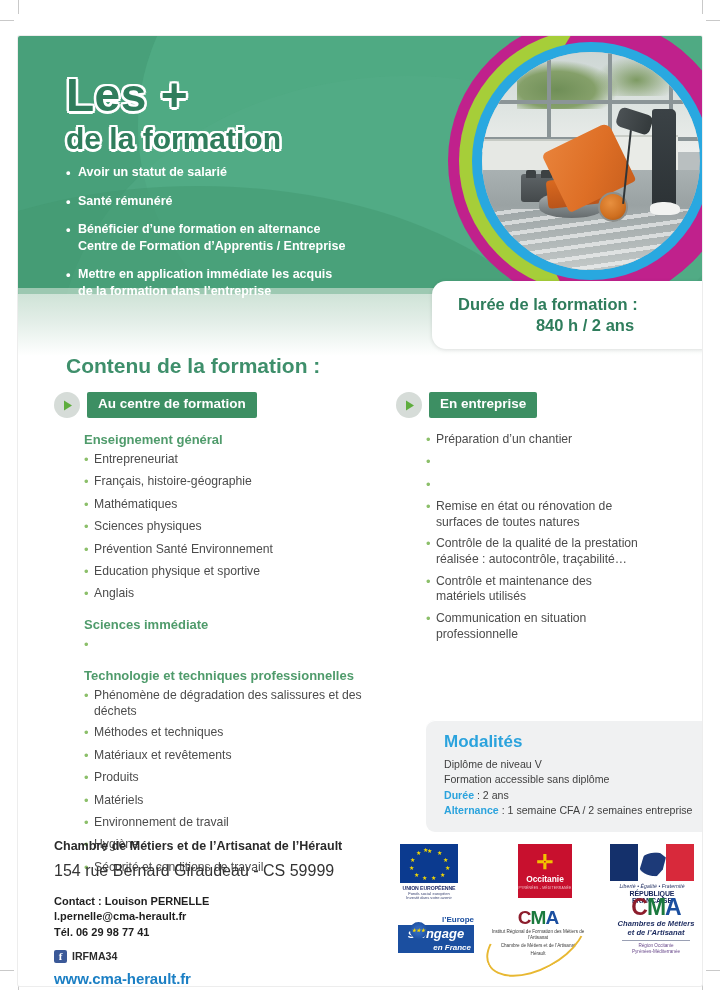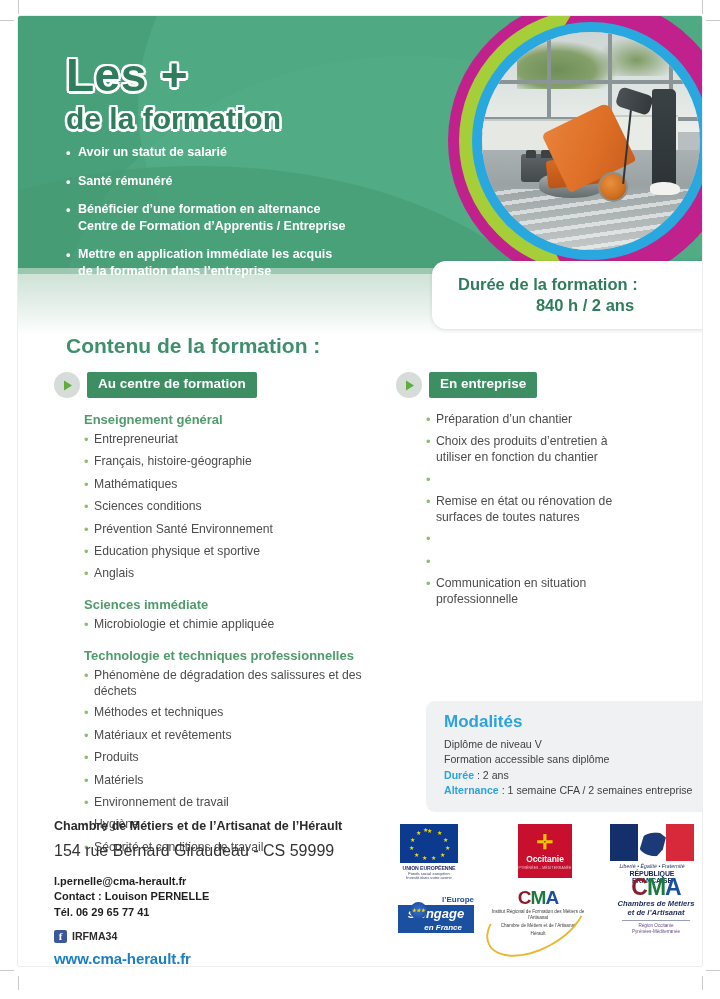--- a/index.html
+++ b/index.html
@@ -20,21 +20,21 @@
   }
 
   
   .cropmark { position: absolute; background: #c9c9c9; }
   .cm-h { width: 14px; height: 1px; }
   .cm-v { width: 1px; height: 14px; }
 
   
   .page-frame {
     position: absolute;
-    left: 18px; top: 16px;
+    left: 18px; top: 36px;
     width: 684px; height: 950px;
     background: #ffffff;
     box-shadow: 0 0 0 1px #ededed;
     overflow: hidden;
     border-radius: 2px;
   }
 
   
   .header-green {
     position: absolute;
@@ -489,21 +489,21 @@
     padding: 1px 3px 2px 3px;
     margin-top: 1px;
     position: relative;
   }
   .europe-stars {
     position: absolute; left: 12px; top: -3px;
     width: 17px; height: 17px; border-radius: 50%;
     background: radial-gradient(circle, #2f66bb 30%, #1b4fa0 75%);
     color: #f5d800; font-size: 5px; line-height: 17px; text-align: center;
   }
-  .europe-bot { font-size: 8px; color: #ffffff; background:#1b4fa0; font-weight: bold; font-style: italic; text-align: right; padding: 0 12px 1px 3px; }
+  .europe-bot { font-size: 8px; color: #ffffff; background:#1b4fa0; font-weight: bold; font-style: italic; text-align: right; padding: 0 3px 1px 3px; }
 
   .cma-logo { width: 96px; }
   .cma-mark { font-size: 19px; font-weight: bold; line-height: 1; letter-spacing: -1px; }
   .cma-c { color: #8c1d2c; }
   .cma-m { color: #1b7a3e; }
   .cma-a { color: #1b4fa0; }
   .cma-cap { font-size: 4.6px; color: #3a3a3a; line-height: 1.3; margin-top: 2px; }
   .cma-name { font-size: 7.6px; color: #1b2a5e; font-style: italic; font-weight: bold; line-height: 1.25; }
   .cma-rule { height: 1px; background: #9aa0b4; margin: 2px 14px; }
   .cma-region { font-size: 4.6px; color: #6a4a8c; line-height: 1.25; }
@@ -628,21 +628,21 @@
           <li>
               <span class="bullet">•</span>
               <span class="li-text">Français, histoire-géographie</span>
             </li>
           <li>
               <span class="bullet">•</span>
               <span class="li-text">Mathématiques</span>
             </li>
           <li>
               <span class="bullet">•</span>
-              <span class="li-text">Sciences conditions</span>
+              <span class="li-text">Sciences physiques</span>
             </li>
           <li>
               <span class="bullet">•</span>
               <span class="li-text">Prévention Santé Environnement</span>
             </li>
           <li>
               <span class="bullet">•</span>
               <span class="li-text">Education physique et sportive</span>
             </li>
           <li>
@@ -650,21 +650,20 @@
               <span class="li-text">Anglais</span>
             </li>
         </ul>
       </div>
 
       <div class="subsec gap-before">
         <div class="subsec-title">Sciences immédiate</div>
         <ul class="items">
           <li>
               <span class="bullet">•</span>
-              <span class="li-text">Microbiologie et chimie appliquée</span>
             </li>
         </ul>
       </div>
 
       <div class="subsec gap-before">
         <div class="subsec-title">Technologie et techniques professionnelles</div>
         <ul class="items">
           <li>
               <span class="bullet">•</span>
               <span class="li-text">Phénomène de dégradation des salissures et des déchets</span>
@@ -710,36 +709,38 @@
         </span>
         <span class="col-head-label">En entreprise</span>
       </div>
       <ul class="items right-list">
         <li>
             <span class="bullet">•</span>
             <span class="li-text">Préparation d’un chantier</span>
           </li>
         <li>
             <span class="bullet">•</span>
-            <span class="li-text">Choix des produits d’entretien à
-utiliser en fonction du chantier</span>
           </li>
         <li>
             <span class="bullet">•</span>
           </li>
         <li>
             <span class="bullet">•</span>
             <span class="li-text">Remise en état ou rénovation de
 surfaces de toutes natures</span>
           </li>
         <li>
             <span class="bullet">•</span>
+            <span class="li-text">Contrôle de la qualité de la prestation
+réalisée : autocontrôle, traçabilité…</span>
           </li>
         <li>
             <span class="bullet">•</span>
+            <span class="li-text">Contrôle et maintenance des
+matériels utilisés</span>
           </li>
         <li>
             <span class="bullet">•</span>
             <span class="li-text">Communication en situation
 professionnelle</span>
           </li>
       </ul>
     </div>
 
     <div class="modalites">
@@ -752,23 +753,23 @@
       <div class="mod-line">
         <span class="mod-label">Alternance</span><span> : 1 semaine CFA / 2 semaines entreprise</span>
       </div>
     </div>
 
     <div class="footer">
       <div class="footer-left">
         <div class="org-name">Chambre de Métiers et de l’Artisanat de l’Hérault</div>
         <div class="org-addr">154 rue Bernard Giraudeau - CS 59999</div>
         <div class="contact-block">
+          <div>Contact : Louison PERNELLE</div>
           <div>l.pernelle@cma-herault.fr</div>
-          <div>Contact : Louison PERNELLE</div>
-          <div>Tél. 06 29 65 77 41</div>
+          <div>Tél. 06 29 98 77 41</div>
         </div>
         <div class="social-row">
           <span class="fb-icon">f</span>
           <span class="social-handle">IRFMA34</span>
         </div>
         <div class="website">www.cma-herault.fr</div>
       </div>
     </div>
 
     <div class="logos">

